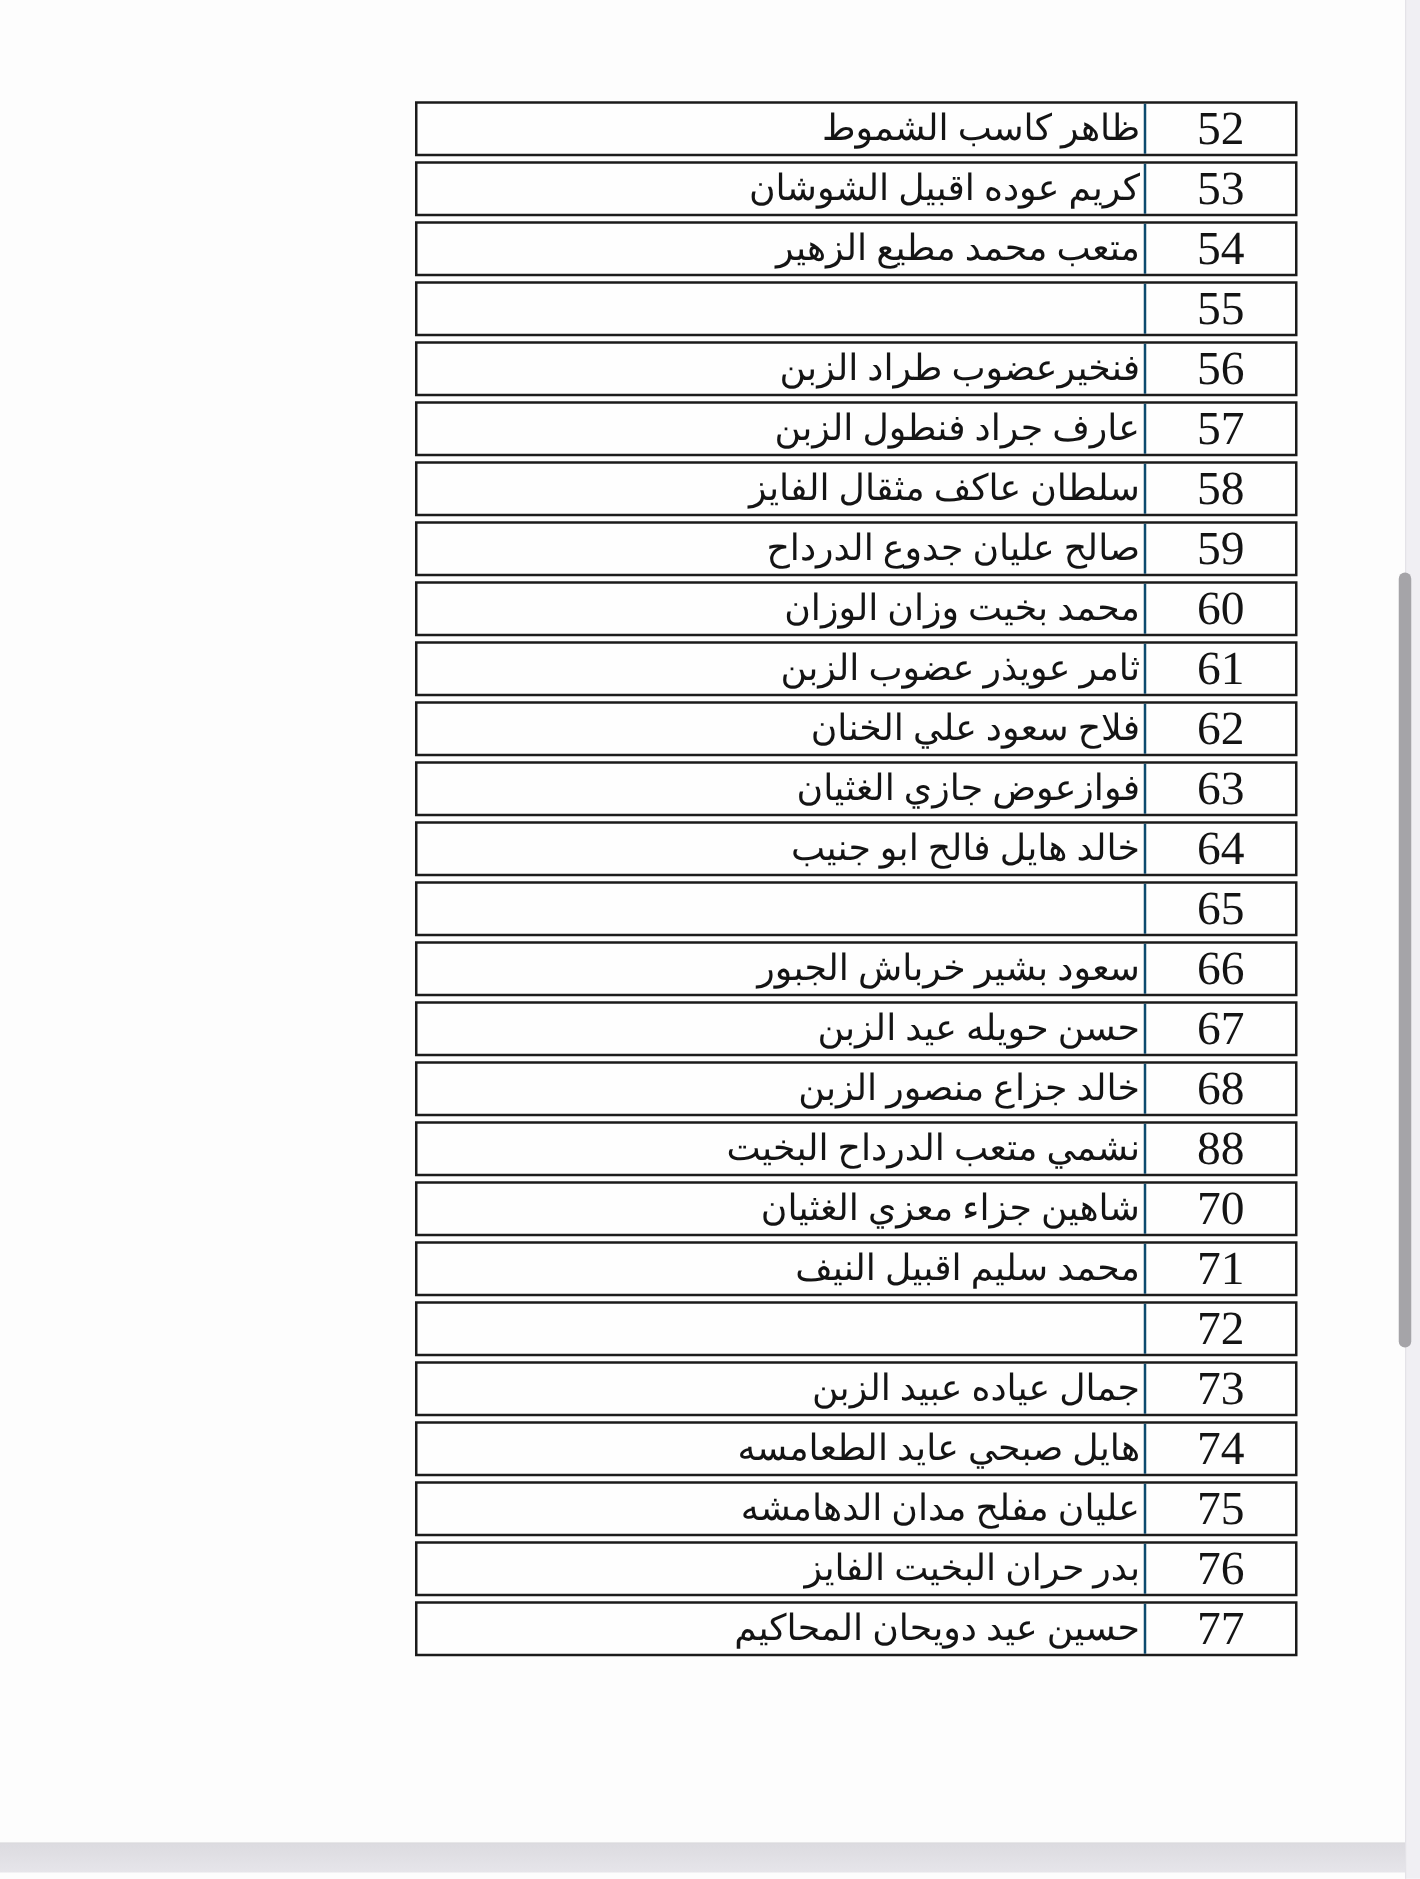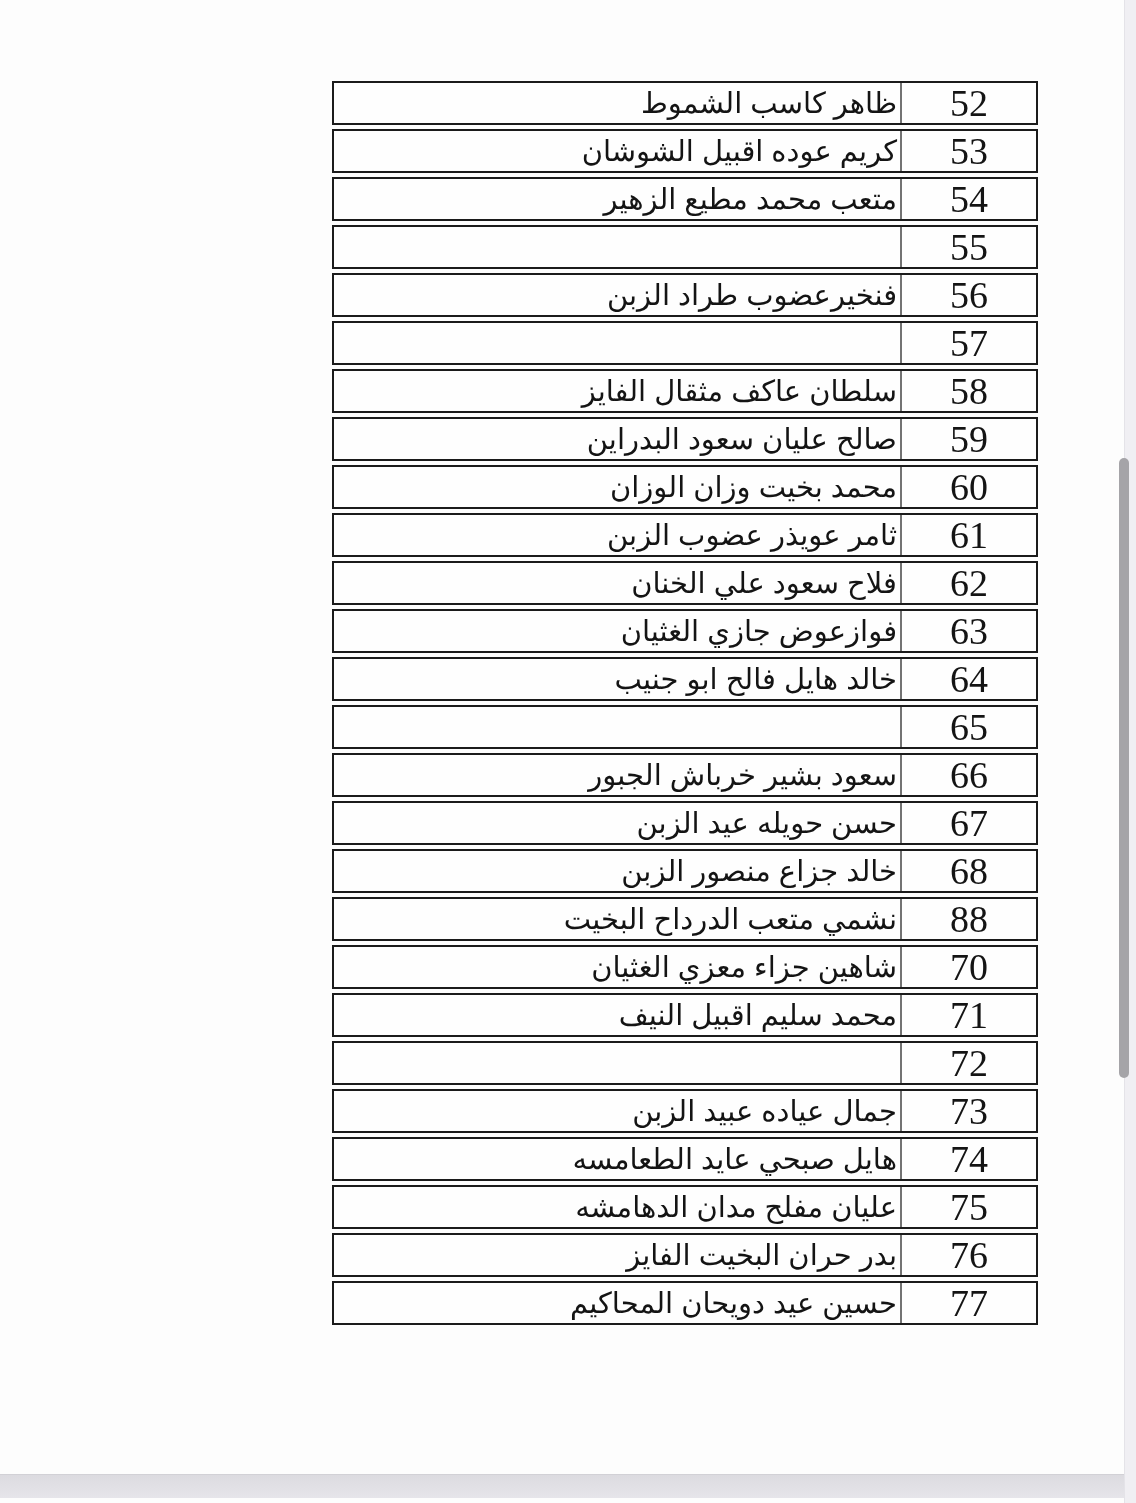--- a/index.html
+++ b/index.html
@@ -36,33 +36,33 @@
     background: #fefefe;
   }
   .cell {
     display: flex;
     align-items: center;
     box-sizing: border-box;
     overflow: visible;
     white-space: nowrap;
   }
   .num {
-    width: 136px;
-    border-left: 2px solid #737373;
+    width: 121px;
+    border-left: 2px solid #0c4a6e;
     justify-content: center;
     font-family: "Liberation Serif", serif;
     font-size: 38px;
     line-height: 1;
     color: #141414;
   }
   .name {
     flex: 1;
     justify-content: flex-start;
     padding-inline-start: 3px;
-    font-family: Liberation Sans, sans-serif;
+    font-family: Liberation Serif, serif;
     font-size: 29px;
     line-height: 1;
     color: #141414;
   }
   .scroll-track {
     position: absolute;
     top: 0;
     right: 0;
     width: 11px;
     height: 1503px;
@@ -113,30 +113,31 @@
     <div class="cell num">55</div>
   </div>
 
   <div class="row" dir="rtl">
     <div class="cell num">56</div>
     <div class="cell name">فنخيرعضوب طراد الزبن</div>
   </div>
 
   <div class="row" dir="rtl">
     <div class="cell num">57</div>
+    <div class="cell name">عارف جراد فنطول الزبن</div>
   </div>
 
   <div class="row" dir="rtl">
     <div class="cell num">58</div>
     <div class="cell name">سلطان عاكف مثقال الفايز</div>
   </div>
 
   <div class="row" dir="rtl">
     <div class="cell num">59</div>
-    <div class="cell name">صالح عليان سعود البدراين</div>
+    <div class="cell name">صالح عليان جدوع الدرداح</div>
   </div>
 
   <div class="row" dir="rtl">
     <div class="cell num">60</div>
     <div class="cell name">محمد بخيت وزان الوزان</div>
   </div>
 
   <div class="row" dir="rtl">
     <div class="cell num">61</div>
     <div class="cell name">ثامر عويذر عضوب الزبن</div>

